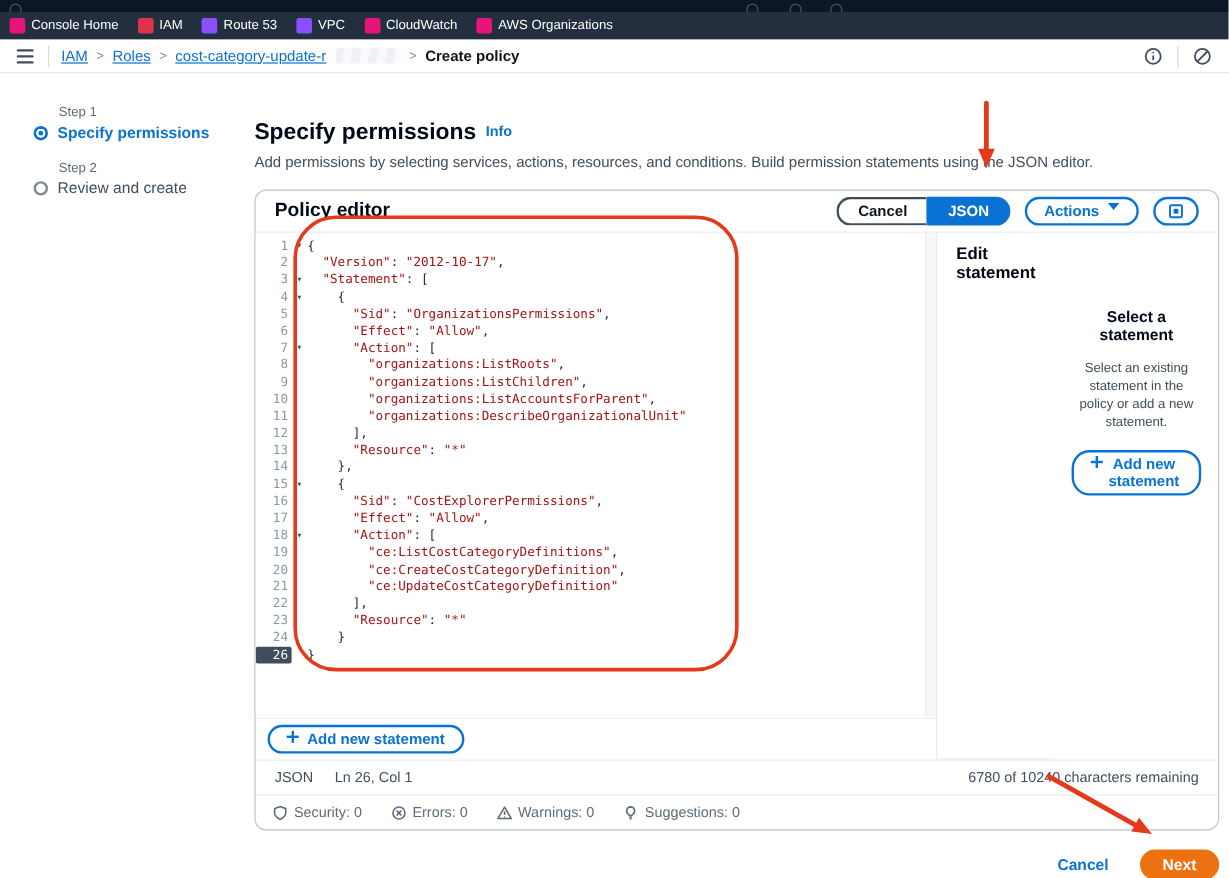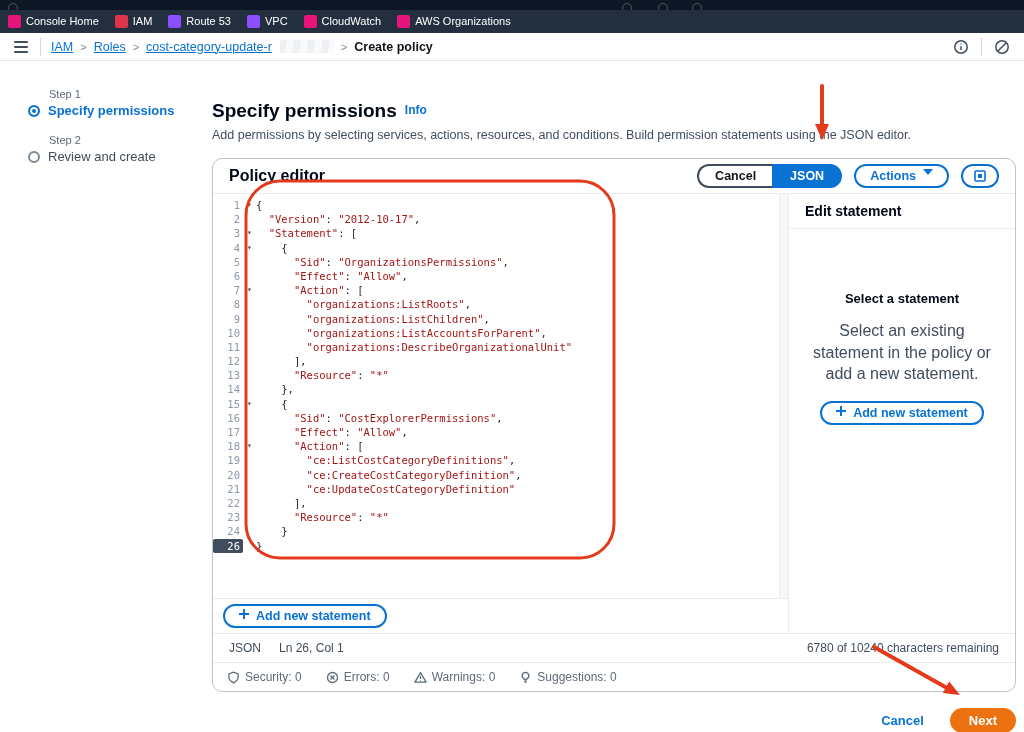--- a/index.html
+++ b/index.html
@@ -66,25 +66,25 @@
   .code-area { height:404px; position:relative; padding-top:4px; overflow:hidden; background:#fff; }
   .cl-row { display:flex; height:14.2px; line-height:14.2px; font-family:"DejaVu Sans Mono", monospace; font-size:10.5px; }
   .ln { width:30px; text-align:right; padding-right:3px; color:#8a98a8; }
   .ln.active { background:#414d5c; color:#fff; border-radius:2px; }
   .fold { width:13px; font-size:8px; color:#414d5c; text-align:center; cursor:pointer; }
   .code-text { white-space:pre; color:#24292f; }
   .tok-str { color:#a31515; }
   .scroll-track { position:absolute; top:0; right:0; bottom:0; width:9px; background:#f6f7f8; border-left:1px solid #eceef0; }
   .add-row { height:35px; border-top:1px solid #e9ebed; display:flex; align-items:center; padding-left:10px; }
 
-  .side-panel { flex:1; border-left:1px solid #e9ebed; display:flex; flex-direction:column; }
+  .side-panel { flex:1; border-left:1px solid #e9ebed; display:flex; flex-direction:row; }
   .side-header { padding:9px 16px; font-size:14px; font-weight:700; color:#000716; border-bottom:1px solid #e9ebed; }
   .side-body { padding:62px 14px 0; text-align:center; }
   .side-heading { font-size:13px; font-weight:700; color:#000716; margin-bottom:14px; }
-  .side-text { font-size:16px; color:#414d5c; margin:0 0 16px; line-height:1.35; }
+  .side-text { font-size:11px; color:#414d5c; margin:0 0 16px; line-height:1.35; }
 
   .status-row { height:29px; border-top:1px solid #e9ebed; display:flex; align-items:center; padding:0 16px; font-size:12px; color:#414d5c; }
   .status-left { display:flex; gap:18px; }
   .status-right { margin-left:auto; }
 
   .issues-row { height:29px; border-top:1px solid #e9ebed; display:flex; align-items:center; gap:24px; padding:0 14px; }
   .issue { display:flex; align-items:center; gap:5px; font-size:12px; color:#5f6b7a; }
   .issue-icon { display:flex; }
 
   .footer-actions { display:flex; justify-content:flex-end; align-items:center; gap:26px; margin-top:16px; }

